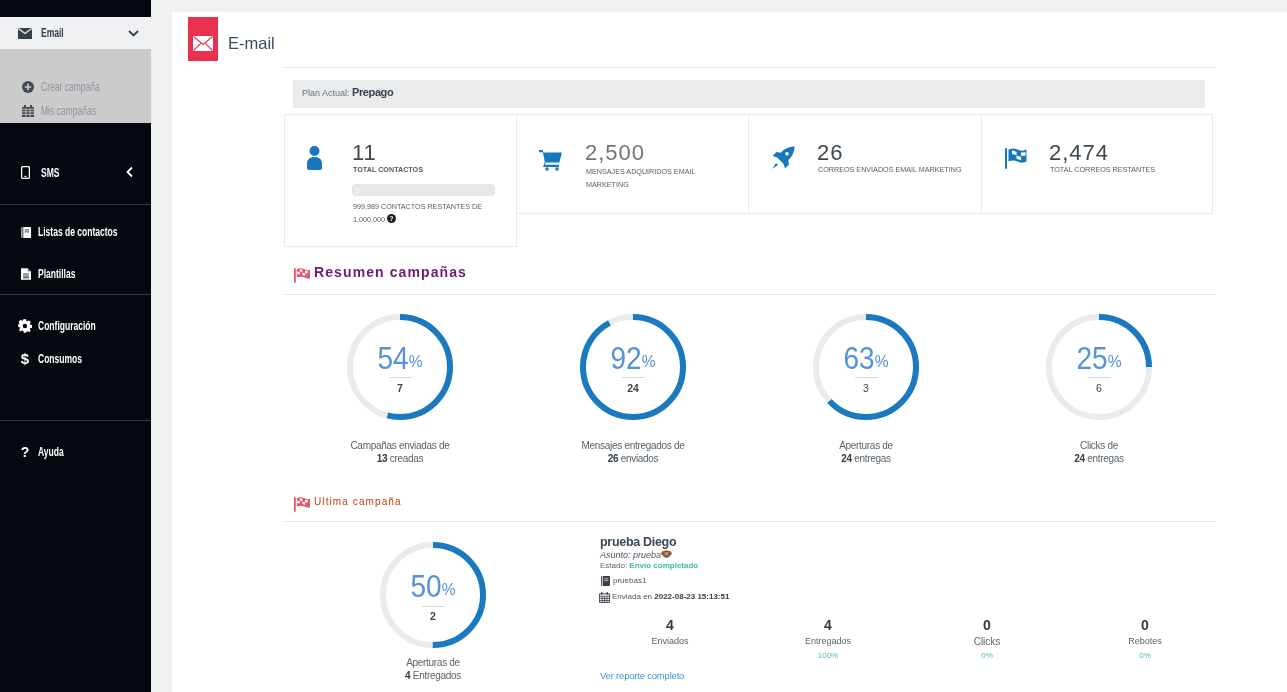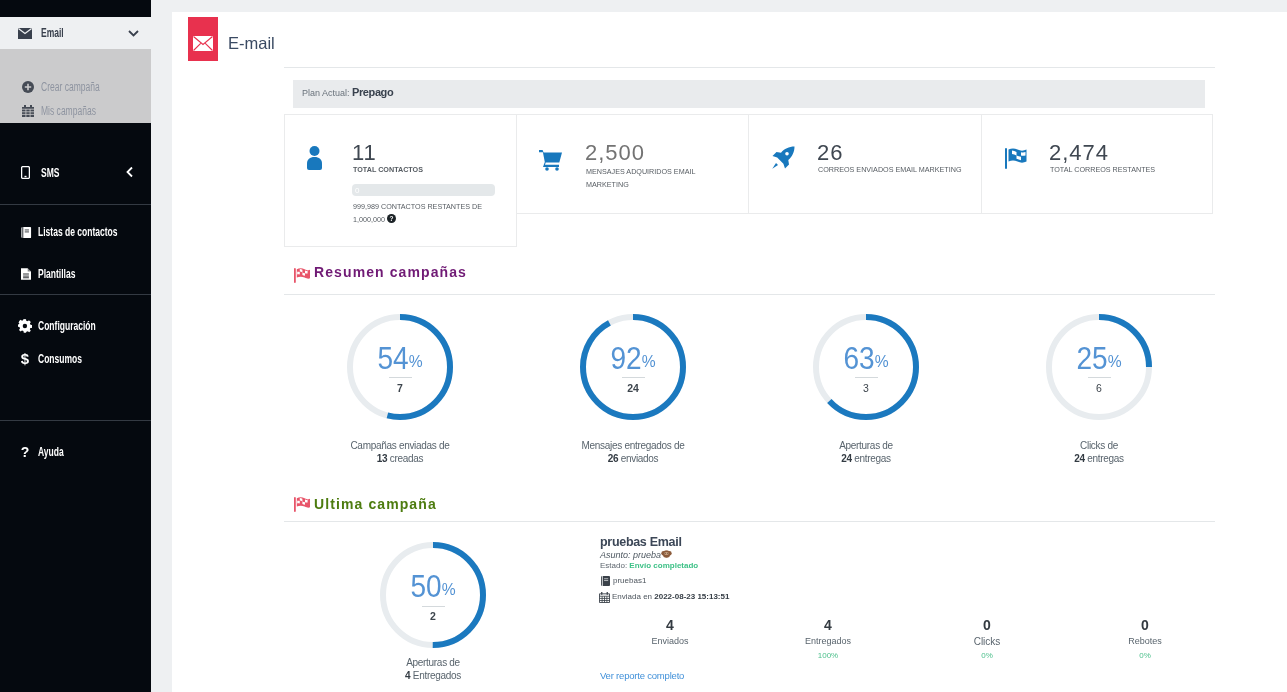--- a/index.html
+++ b/index.html
@@ -211,33 +211,33 @@
 <div class="abs" style="left:1046px; top:342.5px; width:106px; text-align:center; font-size:30.5px; color:#5493d4; line-height:30.5px; transform:scaleX(0.92);">25<span style="font-size:17px; vertical-align:2.2px;">%</span></div>
 <div class="abs" style="left:1087.5px; top:377px; width:23px; height:1px; background:#d4d9dc;"></div>
 <div class="abs" style="left:1046px; top:381.5px; width:106px; text-align:center; font-size:10.5px; color:#3d454d;">6</div>
 <div class="abs" style="left:1019px; top:439px; width:160px; text-align:center; font-size:10px; letter-spacing:-0.3px; color:#59646d; line-height:13px;">Clicks de<br><b style="color:#333b43;">24</b> entregas</div>
 
 <svg class="abs" style="left:294px; top:497px;" width="16" height="15" viewBox="0 0 16 15">
   <rect x="0" y="0" width="1.8" height="15" rx="0.9" fill="#e8556a"></rect>
   <path fill="#e8556a" d="M2.8 1.2c2.6-1.3 5.2-1.3 7.8 0s4.4 1.3 5.4.6v8.4c-1 .7-2.8.7-5.4-.6s-5.2-1.3-7.8 0z"></path>
   <path fill="#fff" d="M5.8 1.0c0.9 0.1 1.7 0.4 2.6 0.8v2.6C7.5 4 6.7 3.7 5.8 3.6zM11 2.6c0.9 0.3 1.7 0.4 2.6 0.2v2.6c-0.9.2-1.7.1-2.6-.2zM8.4 7c0.9.4 1.7.7 2.6.8V5.2c-.9-.1-1.7-.4-2.6-.8zM3.2 6.4c0.9-.2 1.7-.1 2.6.1V3.9c-.9-.2-1.7-.3-2.6-.1z"></path>
 </svg>
-<div class="abs" style="left:314px; top:495.5px; font-size:14px; letter-spacing:1.1px; font-weight:bold; color:#4d7c0f;">Ultima campaña</div>
+<div class="abs" style="left:314px; top:495.5px; font-size:10px; letter-spacing:1.1px; font-weight:normal; color:#c2410c;">Ultima campaña</div>
 <div class="hr" style="left:284px; top:521px; width:931px;"></div>
 
 <svg class="abs" style="left:380px; top:542px;" width="106" height="106" viewBox="0 0 106 106">
   <circle cx="53" cy="53" r="50" fill="none" stroke="#e8ecef" stroke-width="6"></circle>
   <circle cx="53" cy="53" r="50" fill="none" stroke="#1b79bf" stroke-width="6" stroke-dasharray="157.1 314.2" transform="rotate(-90 53 53)"></circle>
 </svg>
 <div class="abs" style="left:380px; top:571px; width:106px; text-align:center; font-size:30.5px; color:#5493d4; line-height:30.5px; transform:scaleX(0.92);">50<span style="font-size:17px; vertical-align:2.2px;">%</span></div>
 <div class="abs" style="left:421.5px; top:605.5px; width:23px; height:1px; background:#d4d9dc;"></div>
 <div class="abs" style="left:380px; top:610px; width:106px; text-align:center; font-size:10.5px; font-weight:bold; color:#3d454d;">2</div>
 <div class="abs" style="left:353px; top:656px; width:160px; text-align:center; font-size:10px; letter-spacing:-0.3px; color:#59646d; line-height:13px;">Aperturas de<br><b style="color:#333b43;">4</b> Entregados</div>
 
-<div class="abs" style="left:600px; top:534.5px; font-size:12.5px; letter-spacing:-0.3px; font-weight:bold; color:#3c4757;">pruebas Email</div>
+<div class="abs" style="left:600px; top:534.5px; font-size:12.5px; letter-spacing:-0.3px; font-weight:bold; color:#3c4757;">prueba Diego</div>
 <div class="abs" style="left:600px; top:550px; font-size:9px; font-style:italic; color:#4e5861;">Asunto: prueba</div>
 <svg class="abs" style="left:661px; top:549px;" width="11" height="11" viewBox="0 0 13 13">
   <circle cx="3" cy="5" r="2.6" fill="#8a5a3a"></circle>
     <circle cx="10" cy="5" r="2.6" fill="#8a5a3a"></circle>
   <circle cx="6.5" cy="6" r="4.6" fill="#a9745077"></circle>
     <circle cx="6.5" cy="6" r="4.2" fill="#8a5a3a"></circle>
   <path d="M3.4 5.2a3.4 3 0 016.2 0a3.6 4 0 01-6.2 0z" fill="#c9a07e"></path>
   <circle cx="4.9" cy="5" r="0.6" fill="#2a1a10"></circle>
     <circle cx="8.1" cy="5" r="0.6" fill="#2a1a10"></circle>
 </svg>

